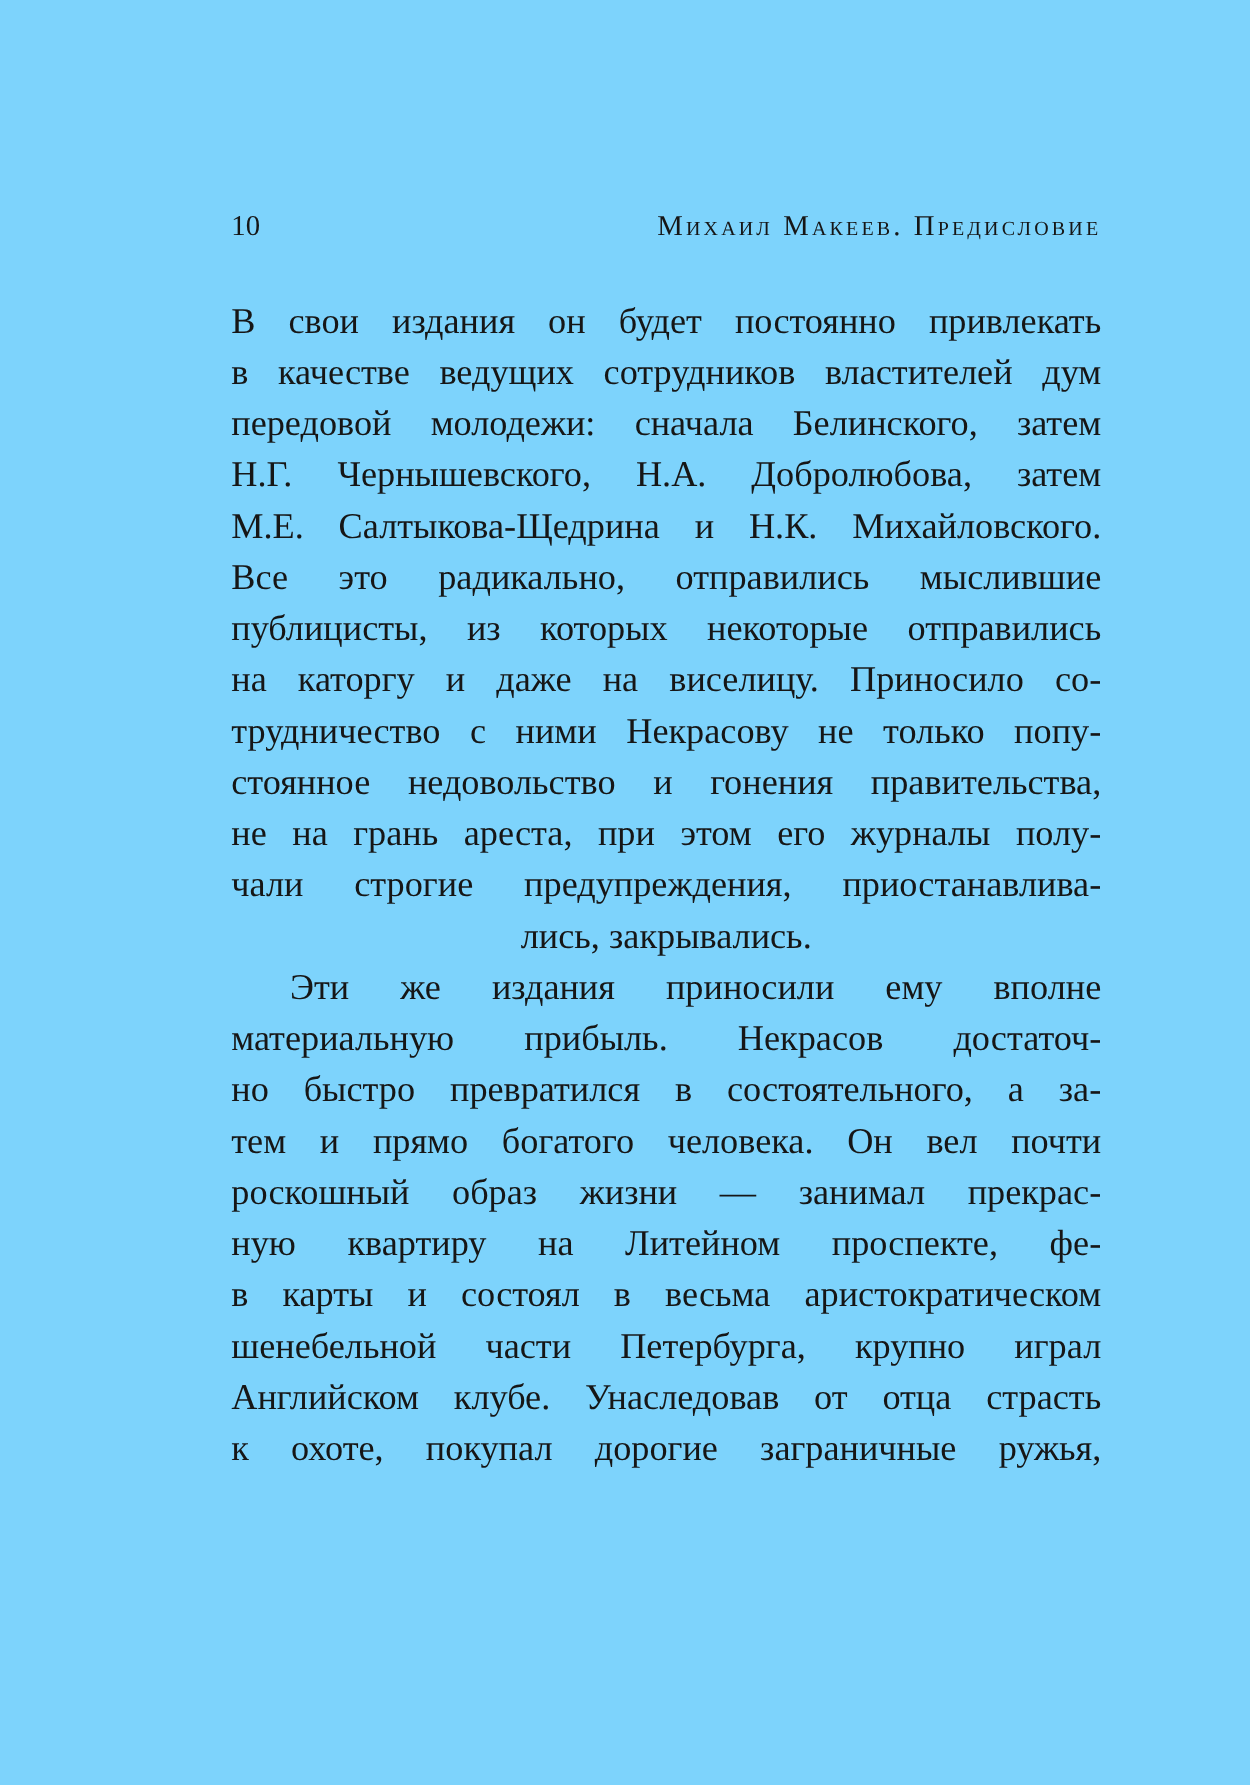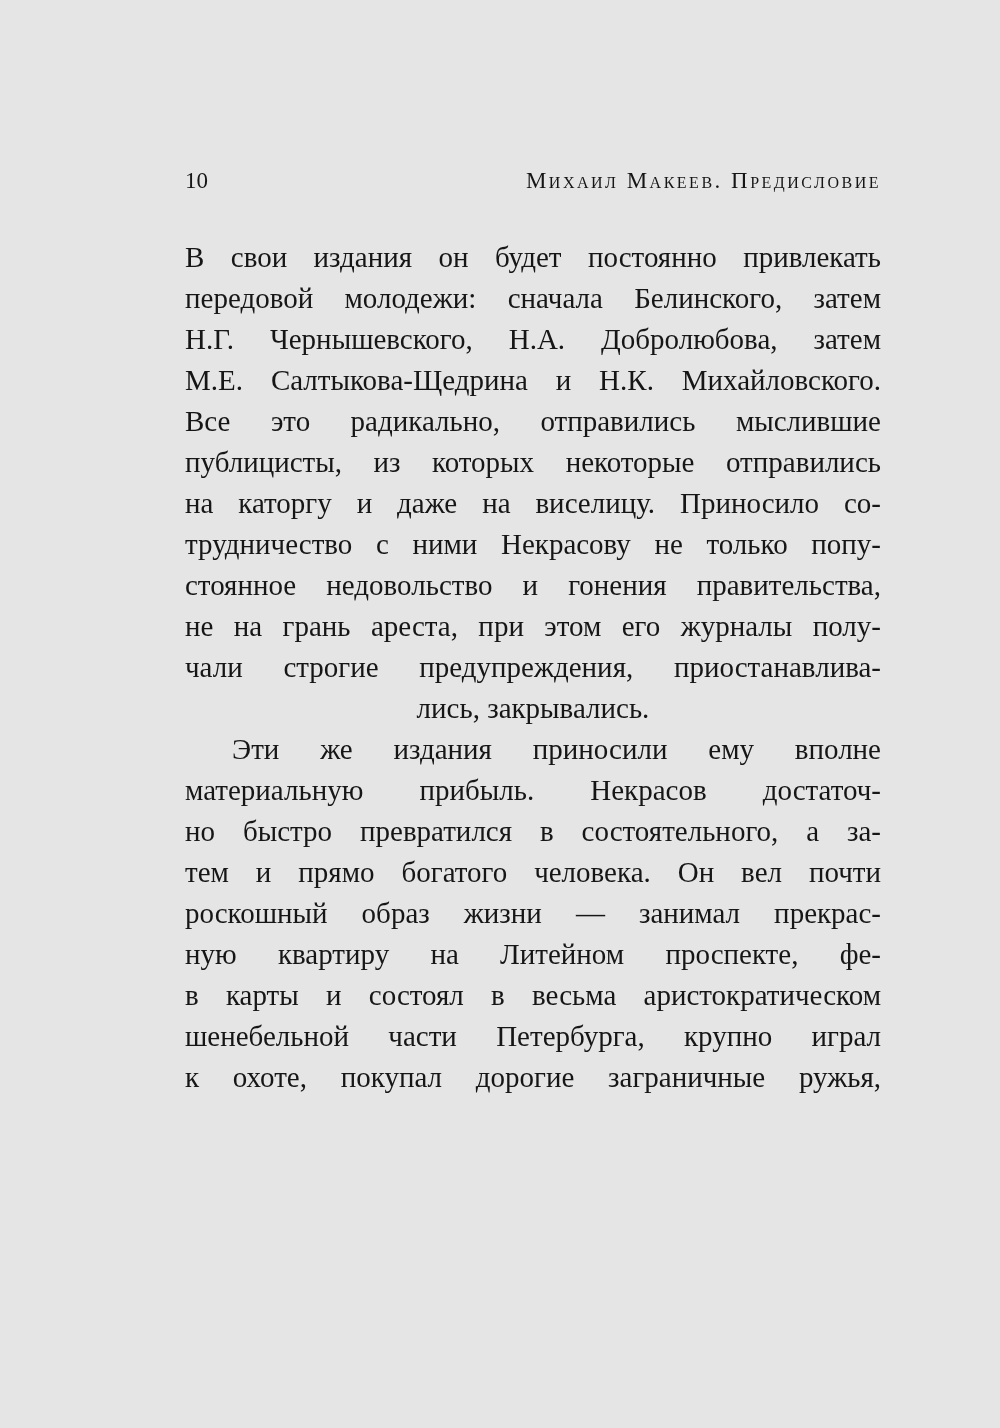--- a/index.html
+++ b/index.html
@@ -4,21 +4,21 @@
 <style>
   html, body {
     margin: 0;
     padding: 0;
     background: #ffffff;
   }
   .page {
     position: relative;
     width: 1000px;
     height: 1428px;
-    background: #e5e5e5;
+    background: #7dd3fc;
     color: #161616;
     font-family: "Liberation Serif", serif;
     overflow: hidden;
   }
   .page-header {
     position: absolute;
     top: 167px;
     left: 185px;
     width: 696px;
     height: 32px;
@@ -63,34 +63,36 @@
 </head>
 <body>
 
 <div class="page">
   <div class="page-header">
     <span class="page-num">10</span>
     <span class="running-title">Михаил Макеев. Предисловие</span>
   </div>
   <div class="body-text">
       <div class="line j">В свои издания он будет постоянно привлекать</div>
+      <div class="line j">в качестве ведущих сотрудников властителей дум</div>
       <div class="line j">передовой молодежи: сначала Белинского, затем</div>
       <div class="line j">Н.Г. Чернышевского, Н.А. Добролюбова, затем</div>
       <div class="line j">М.Е. Салтыкова-Щедрина и Н.К. Михайловского.</div>
       <div class="line j">Все это радикально, отправились мыслившие</div>
       <div class="line j">публицисты, из которых некоторые отправились</div>
       <div class="line j">на каторгу и даже на виселицу. Приносило со-</div>
       <div class="line j">трудничество с ними Некрасову не только попу-</div>
       <div class="line j">стоянное недовольство и гонения правительства,</div>
       <div class="line j">не на грань ареста, при этом его журналы полу-</div>
       <div class="line j">чали строгие предупреждения, приостанавлива-</div>
       <div class="line">лись, закрывались.</div>
       <div class="line j indent">Эти же издания приносили ему вполне</div>
       <div class="line j">материальную прибыль. Некрасов достаточ-</div>
       <div class="line j">но быстро превратился в состоятельного, а за-</div>
       <div class="line j">тем и прямо богатого человека. Он вел почти</div>
       <div class="line j">роскошный образ жизни — занимал прекрас-</div>
       <div class="line j">ную квартиру на Литейном проспекте, фе-</div>
       <div class="line j">в карты и состоял в весьма аристократическом</div>
       <div class="line j">шенебельной части Петербурга, крупно играл</div>
+      <div class="line j">Английском клубе. Унаследовав от отца страсть</div>
       <div class="line j">к охоте, покупал дорогие заграничные ружья,</div>
     </div>
 </div>
 
 </body></html>

